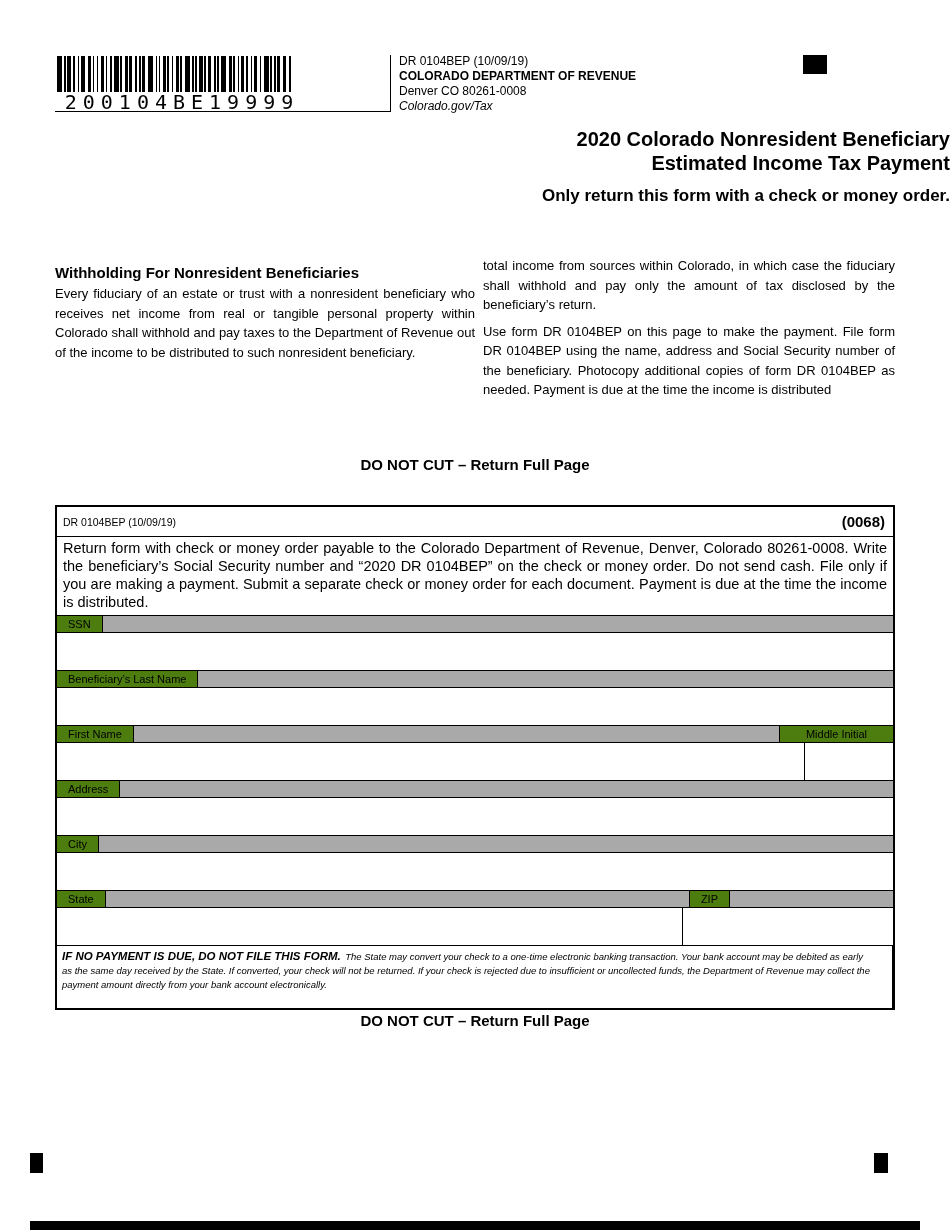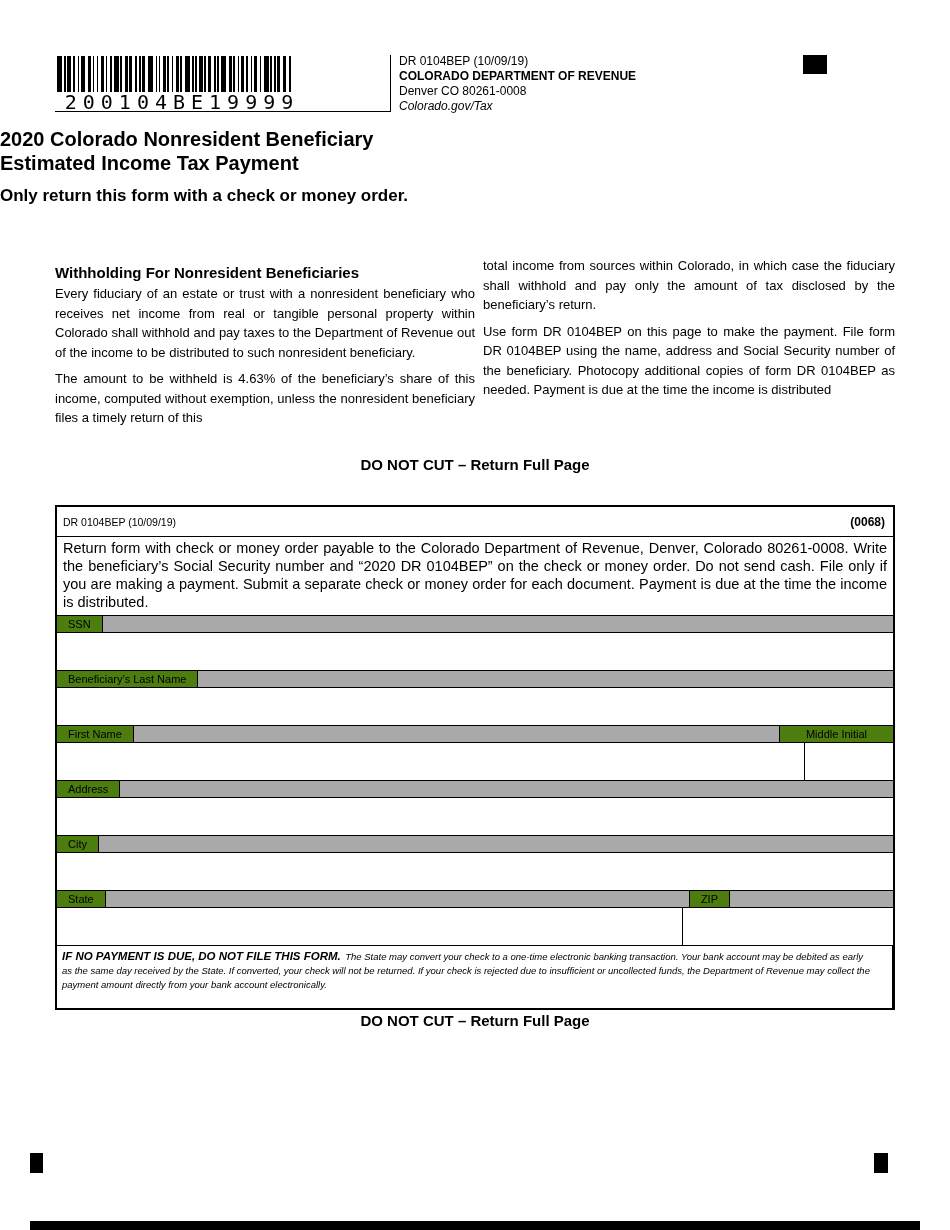--- a/index.html
+++ b/index.html
@@ -20,41 +20,41 @@
   .header-vline { position:absolute; left:390px; top:55px; height:57px; border-left:1.5px solid #000; }
   .dept-block { position:absolute; left:399px; top:54px; font-size:12px; line-height:15px; }
   .dept-block .b { font-weight:bold; }
   .dept-block .i { font-style:italic; }
   .regmark { position:absolute; background:#000; }
   .regmark.tr { left:803px; top:55px; width:24px; height:19px; }
   .regmark.bl { left:30px; top:1153px; width:13px; height:20px; }
   .regmark.br { left:874px; top:1153px; width:14px; height:20px; }
   .scanbar { position:absolute; left:30px; top:1221px; width:890px; height:9px; background:#000; }
   
-  .title-block { position:absolute; left:0; right:0; top:127px; text-align:left; }
+  .title-block { position:absolute; left:0; right:0; top:127px; text-align:right; }
   .title-line { font-size:20px; font-weight:bold; line-height:24px; }
   .subtitle { font-size:17px; font-weight:bold; margin-top:11px; }
   
   .cols { position:absolute; left:55px; top:256px; width:840px; display:flex; }
   .col-left  { width:420px;margin-top:8px; }
   .col-right { width:412px; margin-left:8px; }
   .col-head { font-size:15px; font-weight:bold; margin-bottom:3px; }
   .cols p { font-size:13px; line-height:19.5px; text-align:justify; }
   .cols p + p { margin-top:7px; }
   
   .cutline { position:absolute; left:0; right:0; text-align:center; font-size:15px; font-weight:bold; }
   .cutline.top { top:456px; }
   .cutline.bottom { top:1012px; }
   
   .voucher { position:absolute; left:55px; top:505px; width:840px; height:505px;
     border:2px solid #000; display:flex; flex-direction:column; }
   .v-header { height:30px; display:flex; align-items:center; justify-content:space-between;
     border-bottom:1.5px solid #000; padding:0 8px 0 6px; }
   .v-code { font-size:10.5px; }
-  .v-num { font-size:12px; font-weight:bold;text-align:center; }
+  .v-num { font-size:15px; font-weight:bold;text-align:center; }
   .v-para { height:78px; padding:2px 6px; font-size:14.5px; line-height:18px; text-align:justify; overflow:hidden; }
   .lrow { height:18px; display:flex; background:#a9a9a9;
     border-top:1.5px solid #000; border-bottom:1.5px solid #000; }
   .lbox { background:#4d7c0f; border-right:1.5px solid #000; padding:0 11px;
     font-size:11px; display:flex; align-items:center; white-space:nowrap; }
   .lbox.mi { border-right:none; border-left:1.5px solid #000; width:114px; justify-content:center; padding:0 4px; }
   .lbox.zip { border-left:1.5px solid #000; }
   .gfill { flex:1; }
   .gtail { width:163px; }
   .irow { height:37px; background:#fff; display:flex; }
@@ -92,21 +92,20 @@
   <div class="title-block">
     <div class="title-line">2020 Colorado Nonresident Beneficiary</div>
     <div class="title-line">Estimated Income Tax Payment</div>
     <div class="subtitle">Only return this form with a check or money order.</div>
   </div>
 
   <div class="cols">
     <div class="col-left">
       <div class="col-head">Withholding For Nonresident Beneficiaries</div>
       <p>Every fiduciary of an estate or trust with a nonresident beneficiary who receives net income from real or tangible personal property within Colorado shall withhold and pay taxes to the Department of Revenue out of the income to be distributed to such nonresident beneficiary.</p>
-      <p>The amount to be withheld is 4.63% of the beneficiary’s share of this income, computed without exemption, unless the nonresident beneficiary files a timely return of this</p>
     </div>
     <div class="col-right">
       <p>total income from sources within Colorado, in which case the fiduciary shall withhold and pay only the amount of tax disclosed by the beneficiary’s return.</p>
       <p>Use form DR 0104BEP on this page to make the payment. File form DR 0104BEP using the name, address and Social Security number of the beneficiary. Photocopy additional copies of form DR 0104BEP as needed. Payment is due at the time the income is distributed</p>
     </div>
   </div>
 
   <div class="cutline top">DO NOT CUT – Return Full Page</div>
 
   <div class="voucher">

